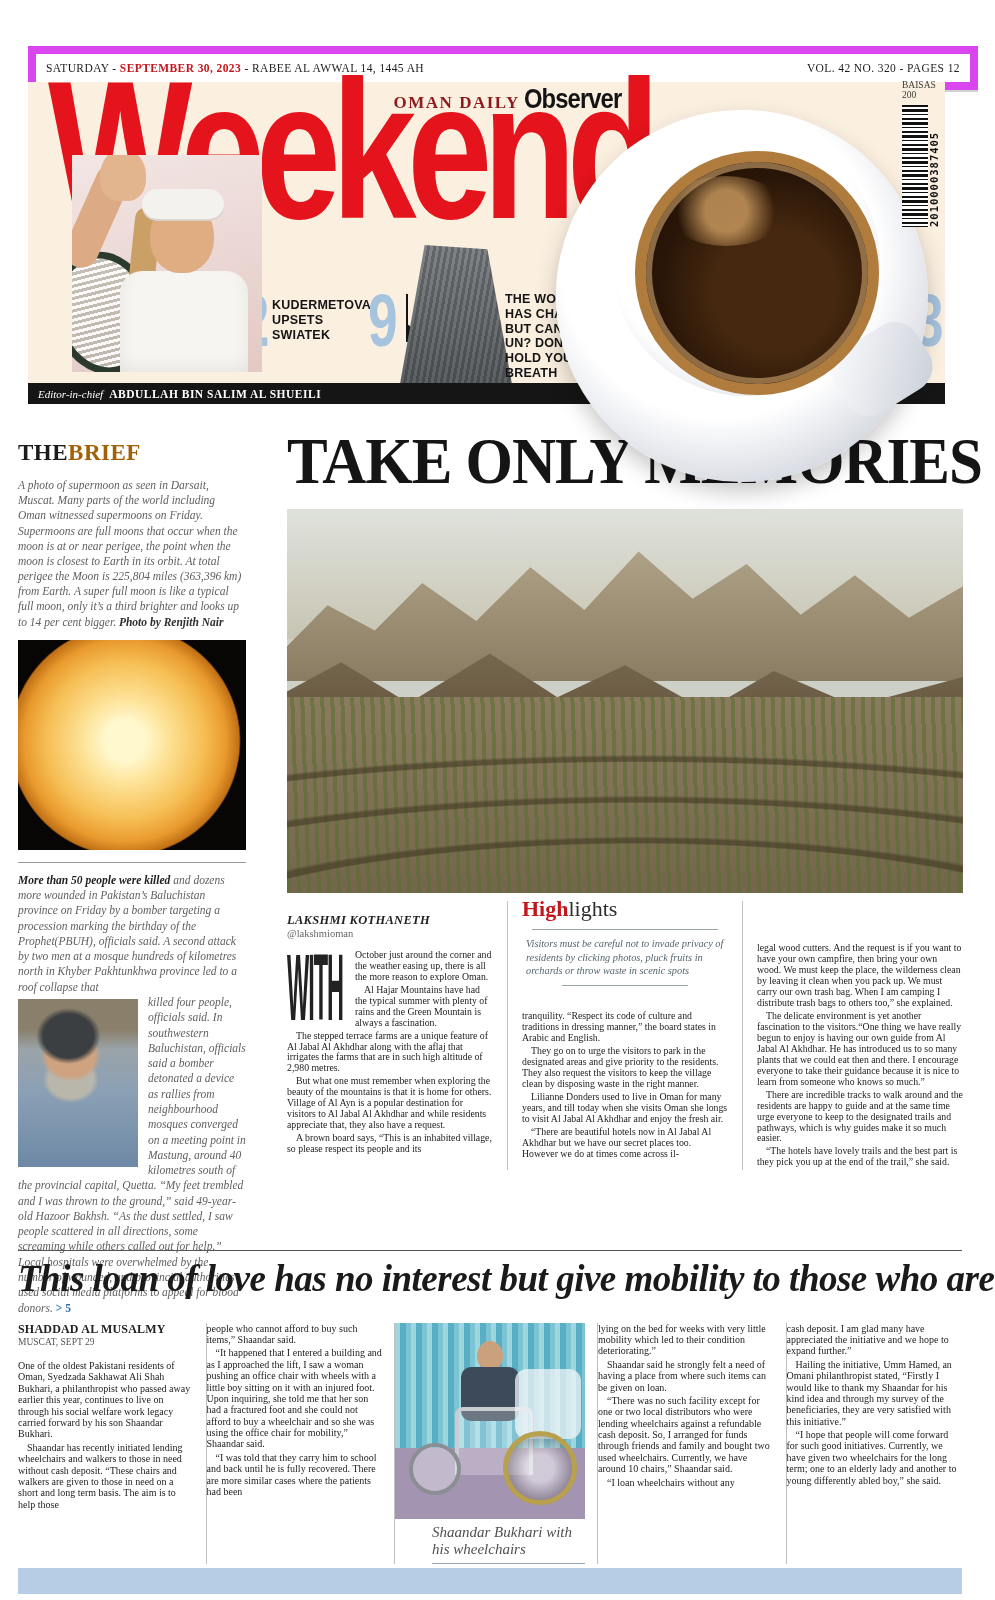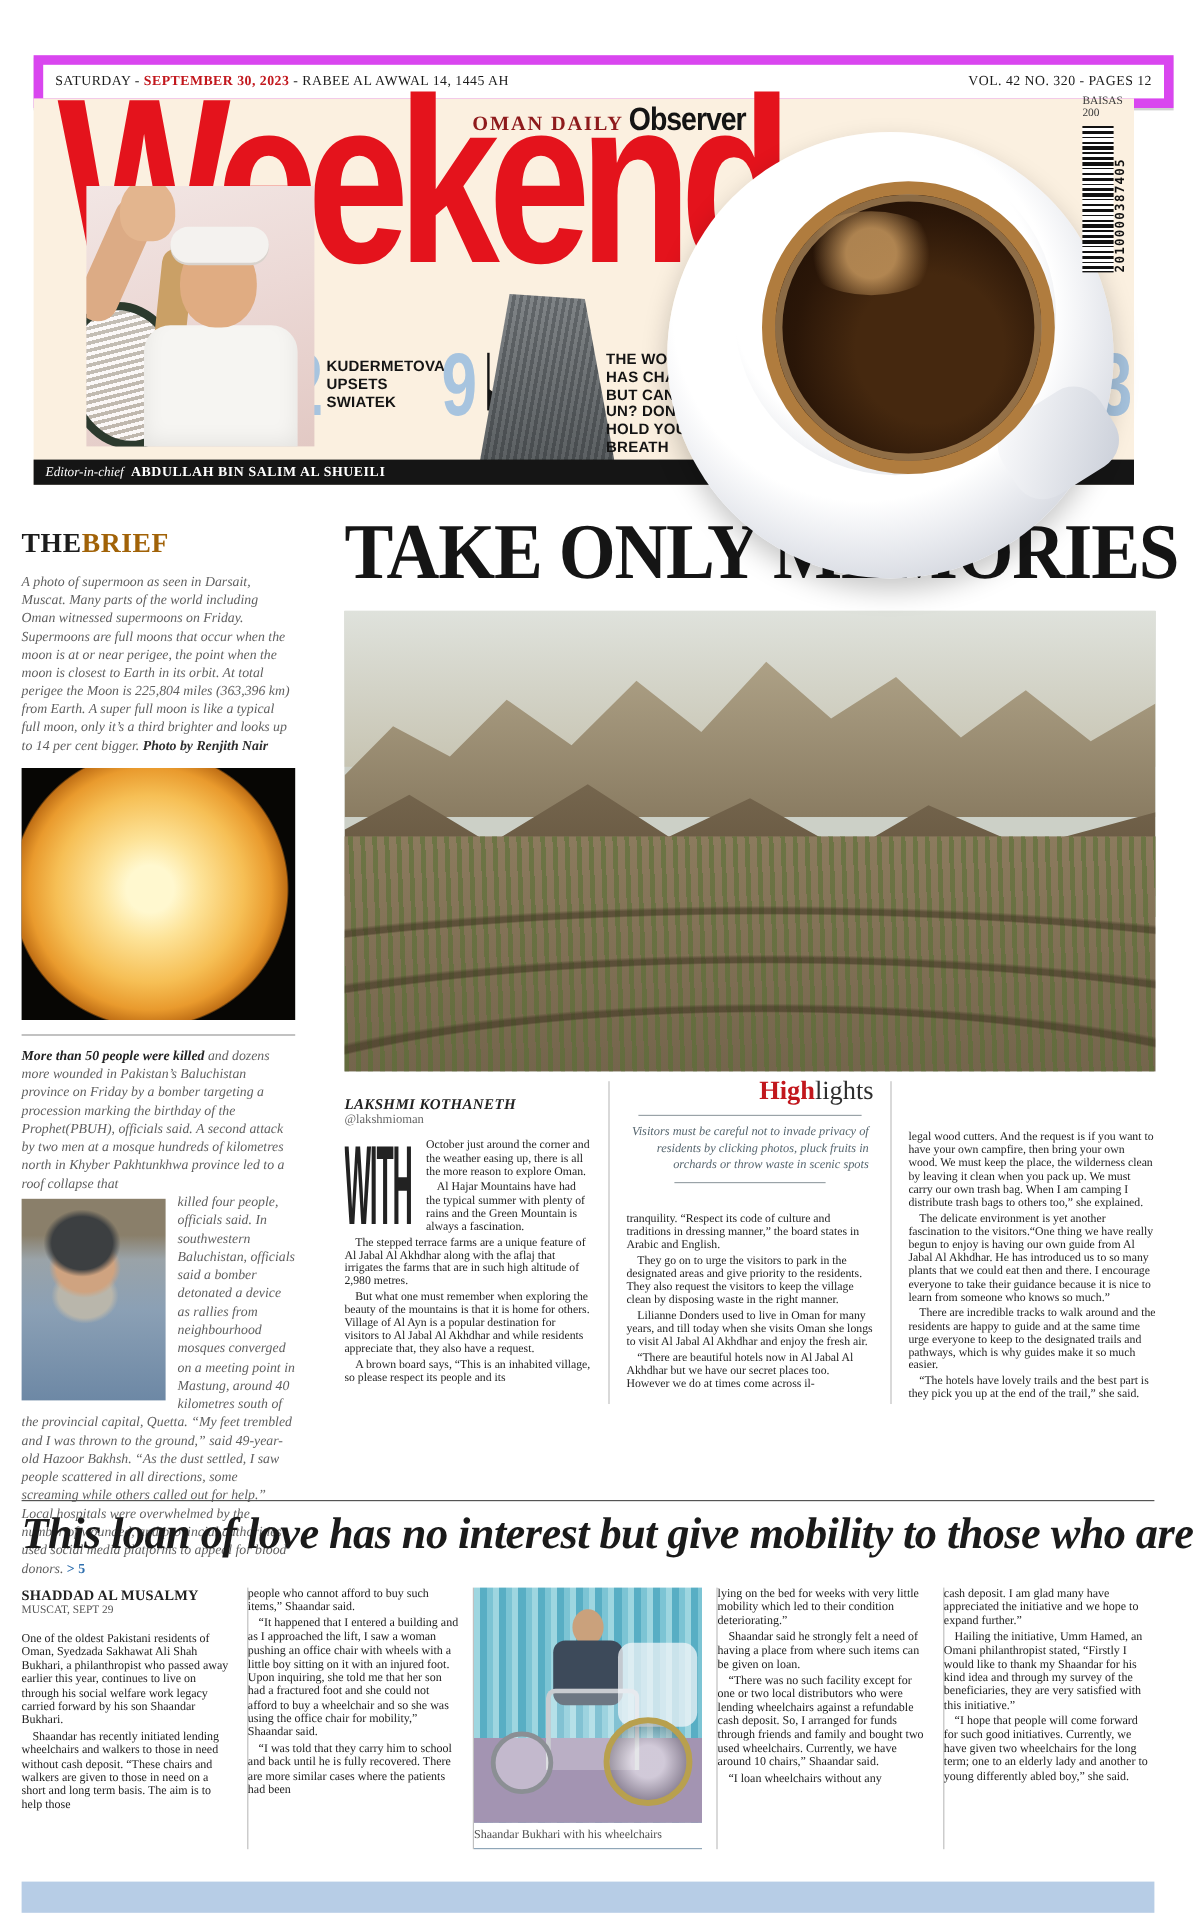--- a/index.html
+++ b/index.html
@@ -114,21 +114,21 @@
   .byline .nm{font-weight:bold;font-size:12.5px;letter-spacing:.3px;font-style:italic;}
   .byline .hd{font-size:10.5px;color:#666;margin-top:1px;}
   .cols{display:flex;margin-top:8px;}
   .mcol{width:206px;font-size:9.8px;line-height:1.12;color:#222;}
   .mcol + .mcol{border-left:1px solid #c0c0c0;margin-left:14px;padding-left:14px;}
   .mcol p{margin:0 0 2px 0;}
   .mcol p.ind{text-indent:9px;}
   .dropcap{float:left;width:62px;height:72px;margin:2px 6px 0 0;overflow:hidden;}
   .dropcap span{display:inline-block;font-family:"Liberation Sans",sans-serif;font-weight:900;font-size:94px;
                 line-height:72px;letter-spacing:-4px;transform:scaleX(.25);transform-origin:0 0;white-space:nowrap;}
-  .hlbox{text-align:right;margin:0 0 10px 0;padding-bottom:8px;}
+  .hlbox{text-align:left;margin:0 0 10px 0;padding-bottom:8px;}
   .hlbox .t{font-size:22px;margin-top:-4px;}
   .hlbox .t .hred{color:#c2171d;font-weight:bold;}
   .hlbox .t .hrest{color:#2e2e2e;}
   .hlbox .rl{border:none;border-top:1px solid #9aa3a8;margin:7px 10px;}
   .hlbox .x{font-style:italic;color:#55656e;font-size:10.3px;line-height:1.35;padding:0 4px;}
 
   
   .bigrule{position:absolute;left:18px;top:1250px;width:944px;border-top:1px solid #555;}
   .loan{position:absolute;left:18px;top:1258px;width:944px;}
   .hl-loan{margin:0;font-style:italic;font-weight:600;font-size:37px;line-height:1.15;color:#1a1a1a;letter-spacing:-.5px;white-space:nowrap;}
@@ -142,21 +142,21 @@
   .lphoto{width:190px;}
   .ph-chairs{position:relative;width:190px;height:196px;overflow:hidden;
              background:linear-gradient(180deg,rgba(0,0,0,0) 64%,#a394b2 64%),
                         repeating-linear-gradient(90deg,#9ed6e0 0 5px,#58aec4 5px 11px,#7cc4d4 11px 16px);}
   .wc-head{position:absolute;left:82px;top:18px;width:26px;height:30px;border-radius:50%;background:#caa17c;}
   .wc-torso{position:absolute;left:66px;top:44px;width:58px;height:54px;border-radius:10px;background:#3d4a5a;}
   .wc-walker{position:absolute;left:60px;top:84px;width:70px;height:64px;border:4px solid #c9ccd1;border-bottom:none;border-radius:8px 8px 0 0;background:rgba(255,255,255,.25);}
   .wc-wheel1{position:absolute;left:108px;top:108px;width:64px;height:64px;border:5px solid #b8a04e;border-radius:50%;background:radial-gradient(circle,rgba(255,255,255,.5) 0 30%,rgba(120,120,120,.4) 70%);}
   .wc-wheel2{position:absolute;left:14px;top:120px;width:44px;height:44px;border:4px solid #8b8f94;border-radius:50%;background:rgba(255,255,255,.35);}
   .wc-cover{position:absolute;left:120px;top:46px;width:66px;height:70px;border-radius:12px;background:rgba(240,244,248,.75);}
-  .lcap{color:#4f4f4f;font-size:10px;margin-top:5px;padding-bottom:5px;border-bottom:1px solid #8fa6b8;}
+  .lcap{font-style:italic;color:#4f4f4f;font-size:15px;margin-top:5px;padding-bottom:5px;border-bottom:1px solid #8fa6b8;margin-left:37px;}
 
   .bottombar{position:absolute;left:18px;top:1568px;width:944px;height:26px;background:#b7cde6;}
 </style>
 </head>
 <body>
 
 <div class="page">
 
   <div class="topbar">
     <div>

